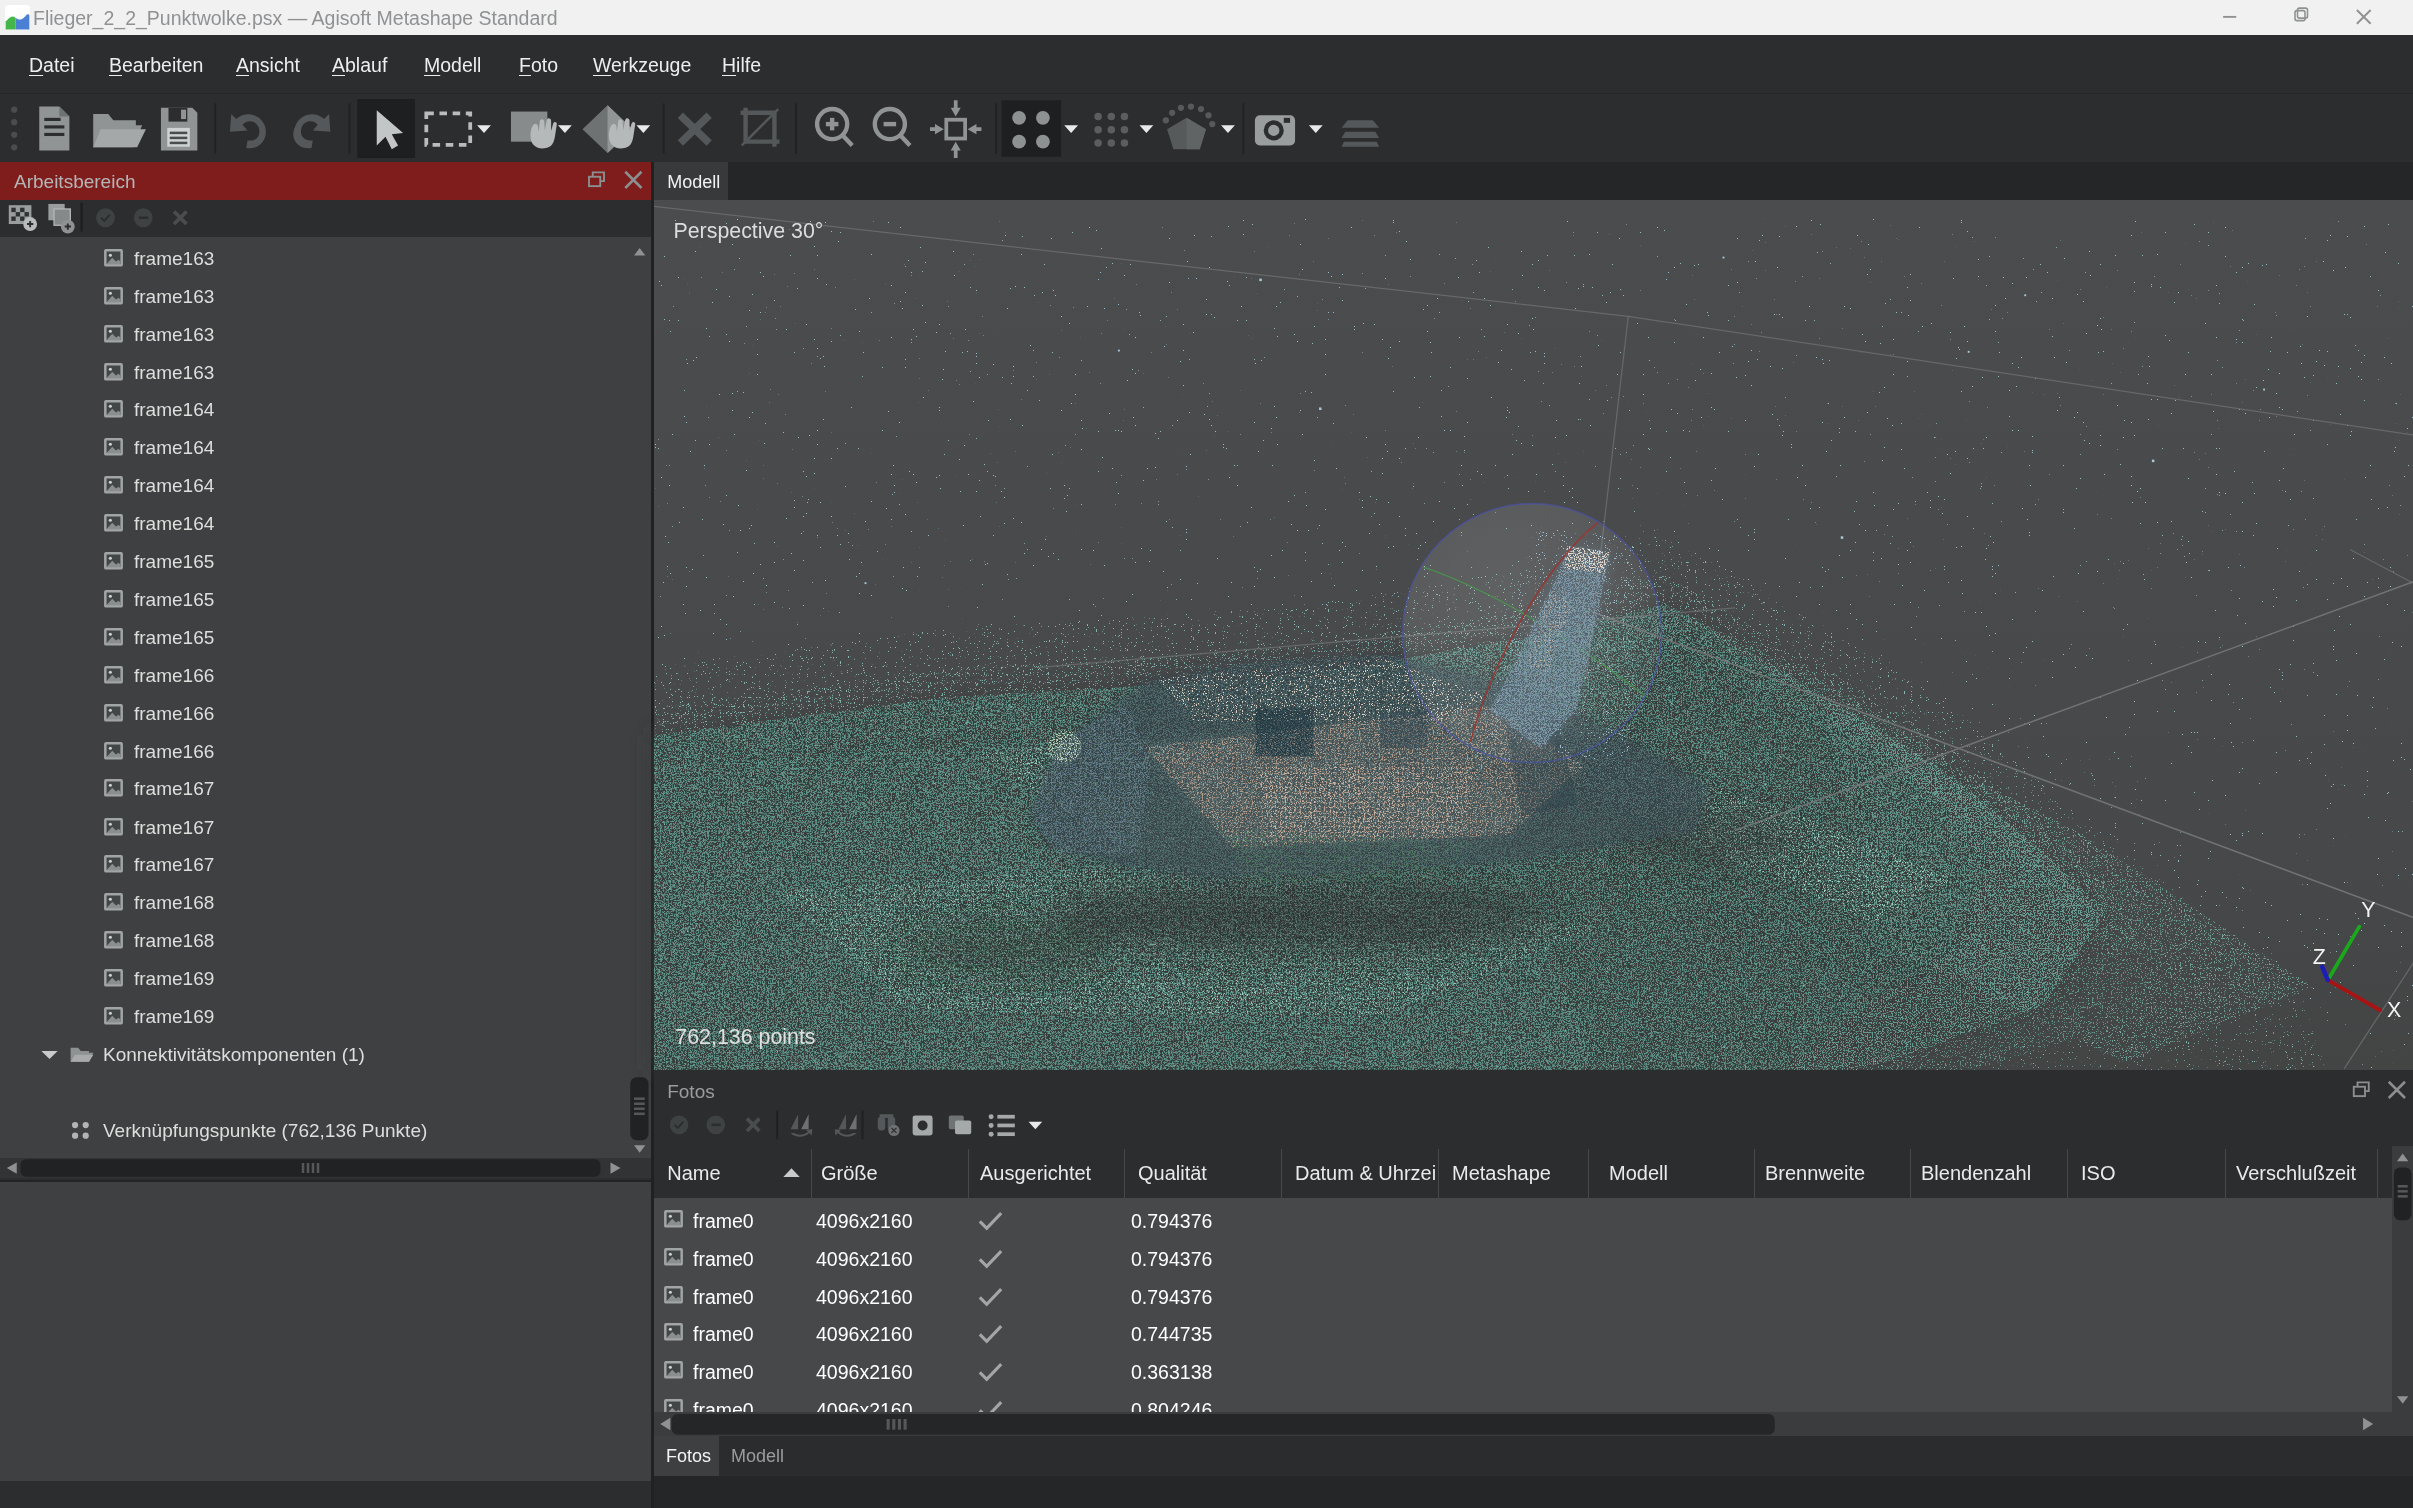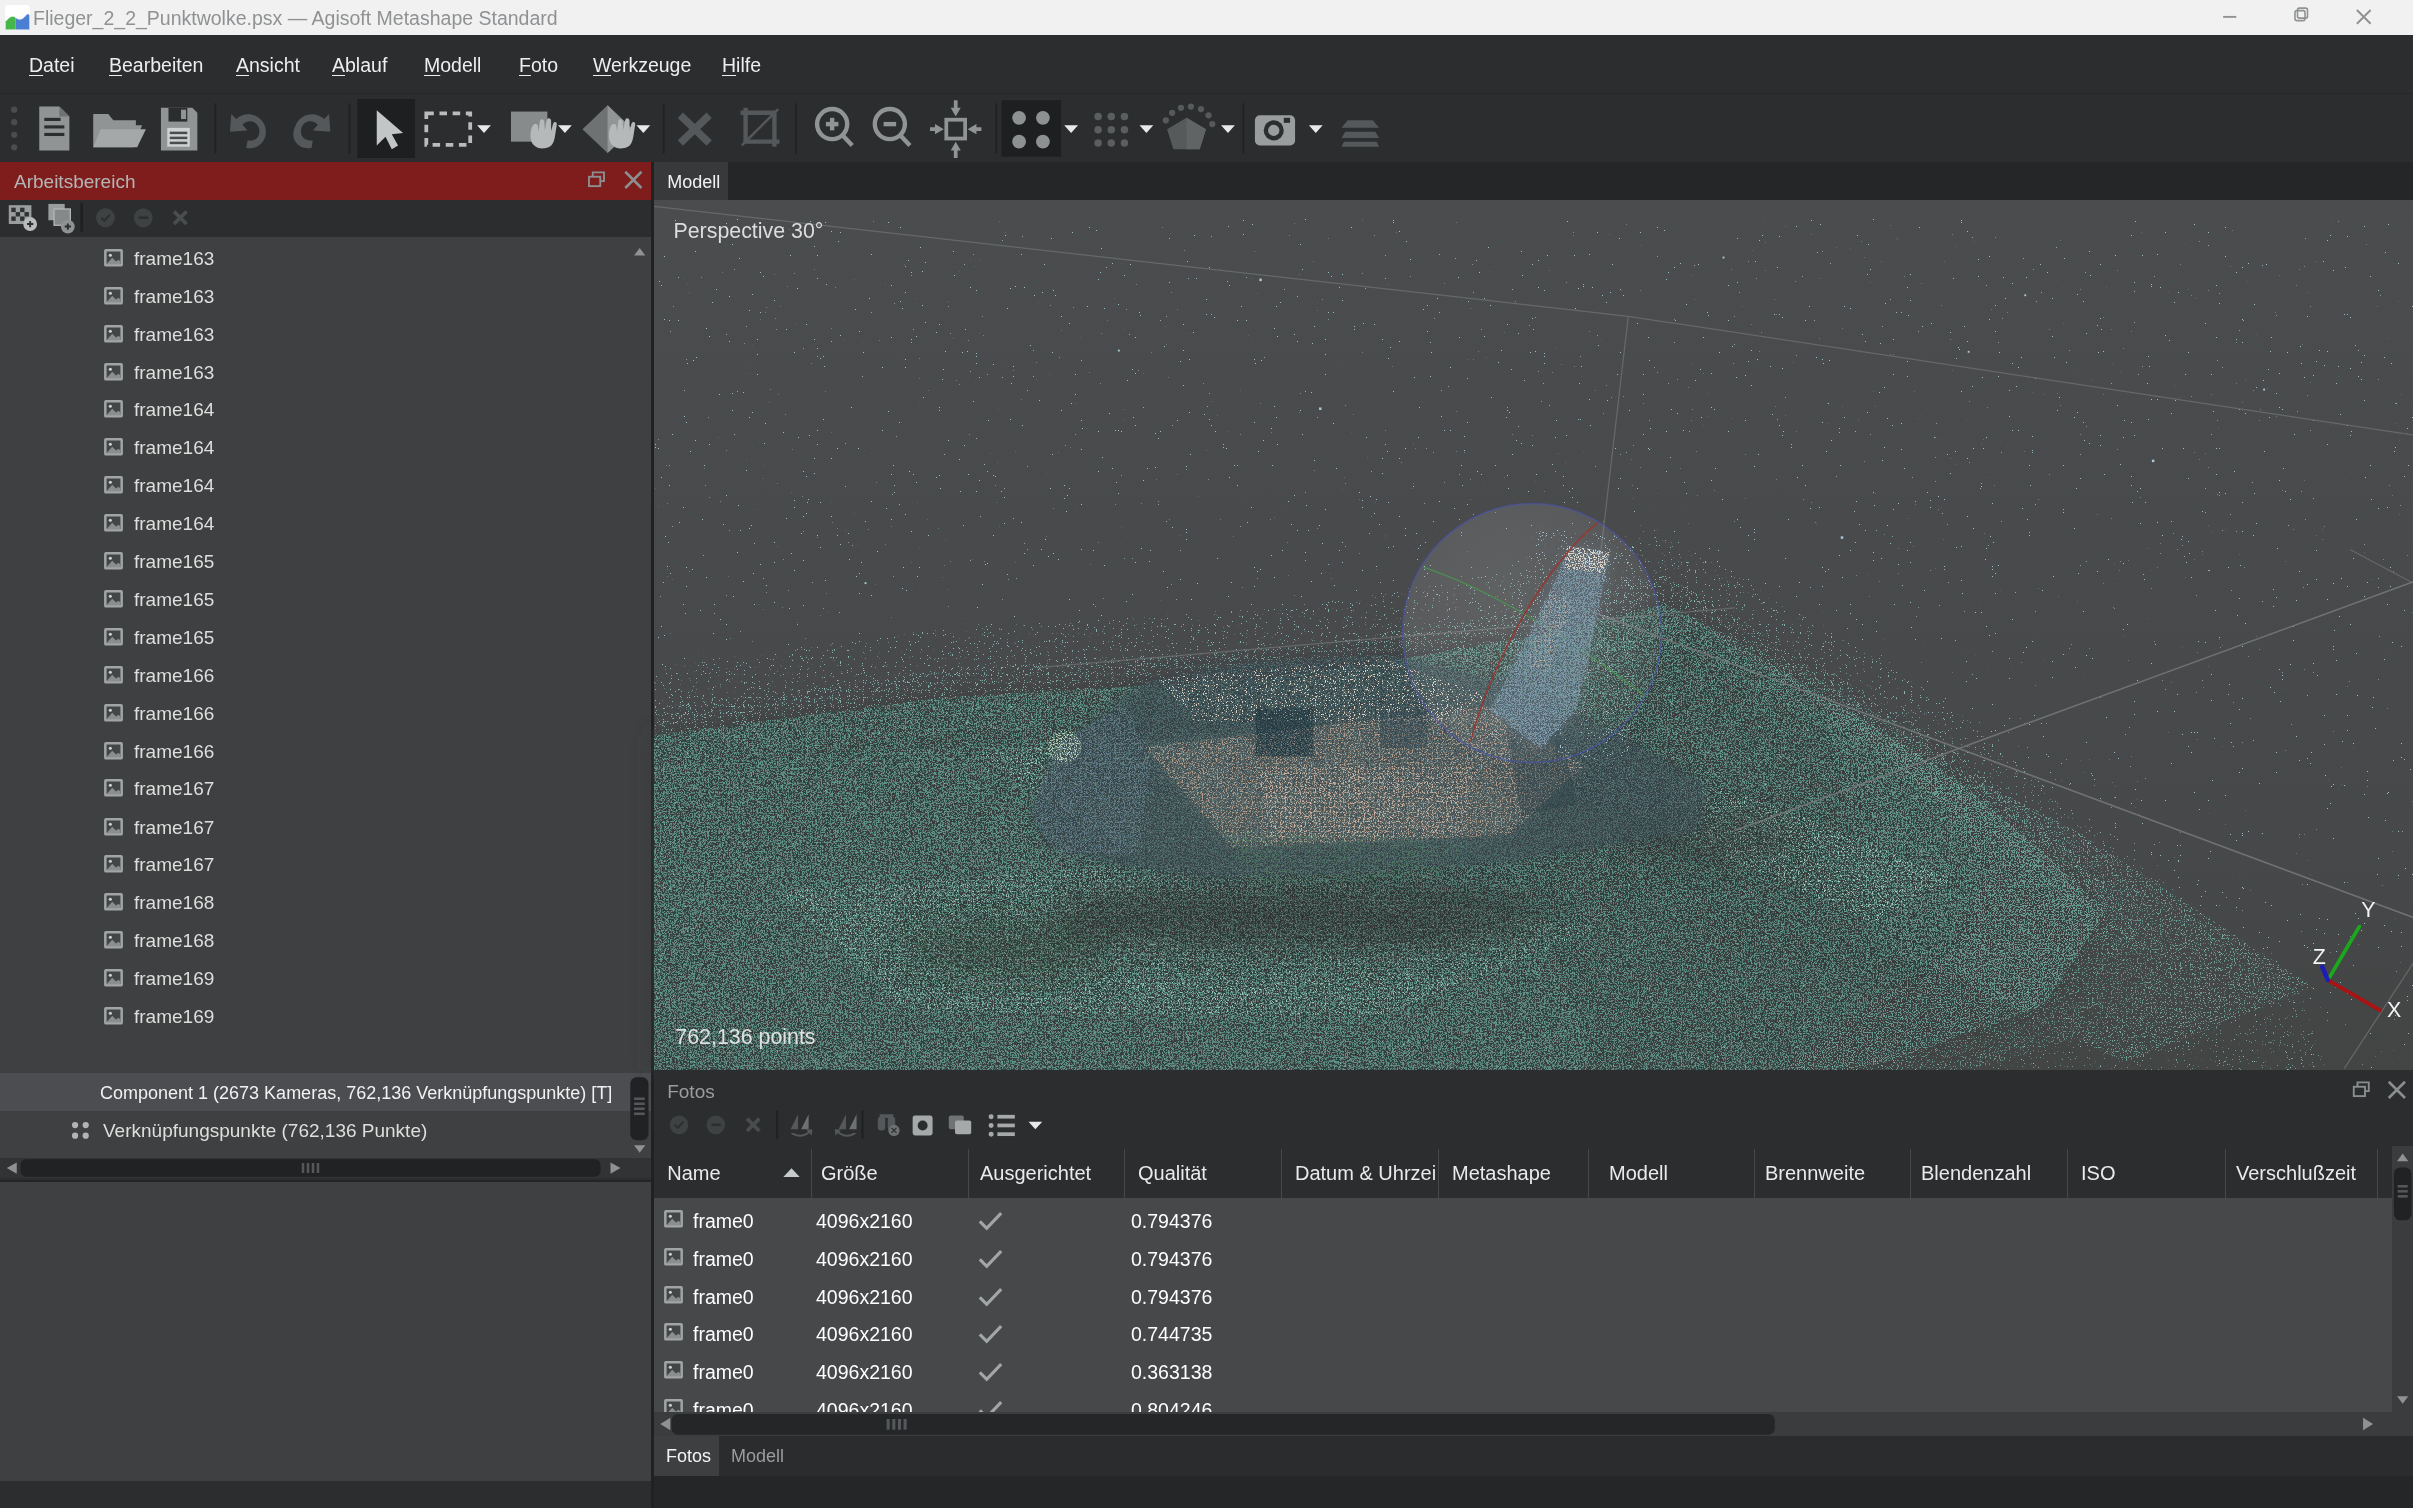--- a/index.html
+++ b/index.html
@@ -446,22 +446,29 @@
       </div>
 <div class="trow" style="top:760px">
         <svg class="abs" style="left:104px;top:10px" width="19" height="17.6" viewBox="0 0 30 28">
           <rect width="30" height="28" rx="3" fill="#a2a5a5"></rect>
           <rect x="4" y="4" width="22" height="20" fill="#434646"></rect>
           <circle cx="10" cy="10" r="2.5" fill="#cfd2d2"></circle>
           <path d="M4 24 L13 14 L19 20 L23 17 L26 20 L26 24 Z" fill="#8b8e8e"></path>
         </svg>
         <div class="lbl">frame169</div>
       </div>
-<div class="trow" style="top:836px;background:#4b4d50">
-        <div class="lbl" style="left:100px;color:#f1f1f1;font-size:18px;top:10px">Component 1 (2673 Kameras, 762,136 Verknüpfungspunkte) [T]</div>
+<div class="trow" style="top:798px">
+<svg class="abs" style="left:40px;top:14px" width="19" height="11.3" viewBox="0 0 30 18">
+          <path d="M2 3 L28 3 L15 16 Z" fill="#c8cbcb"></path>
+        </svg>
+<svg class="abs" style="left:70px;top:8.8px" width="24" height="19" viewBox="0 0 38 30">
+          <path d="M1 28 L1 6 L13 6 L17 11 L30 11 L30 14 L37 14 L30 28 Z" fill="#8f9292"></path>
+          <path d="M1 28 L8 17 L37 17 L30 28 Z" fill="#a8abab"></path>
+        </svg>
+<div class="lbl" style="left:103px">Konnektivitätskomponenten (1)</div>
       </div>
 <div class="trow" style="top:874px">
 <svg class="abs" style="left:70px;top:8.8px" width="21.4" height="20" viewBox="0 0 34 32">
           <g fill="#b2b5b5">
             <circle cx="8" cy="8" r="5"></circle>
             <circle cx="25" cy="8" r="5"></circle>
             <circle cx="8" cy="25" r="5"></circle>
             <circle cx="25" cy="25" r="5"></circle>
           </g>
         </svg>

